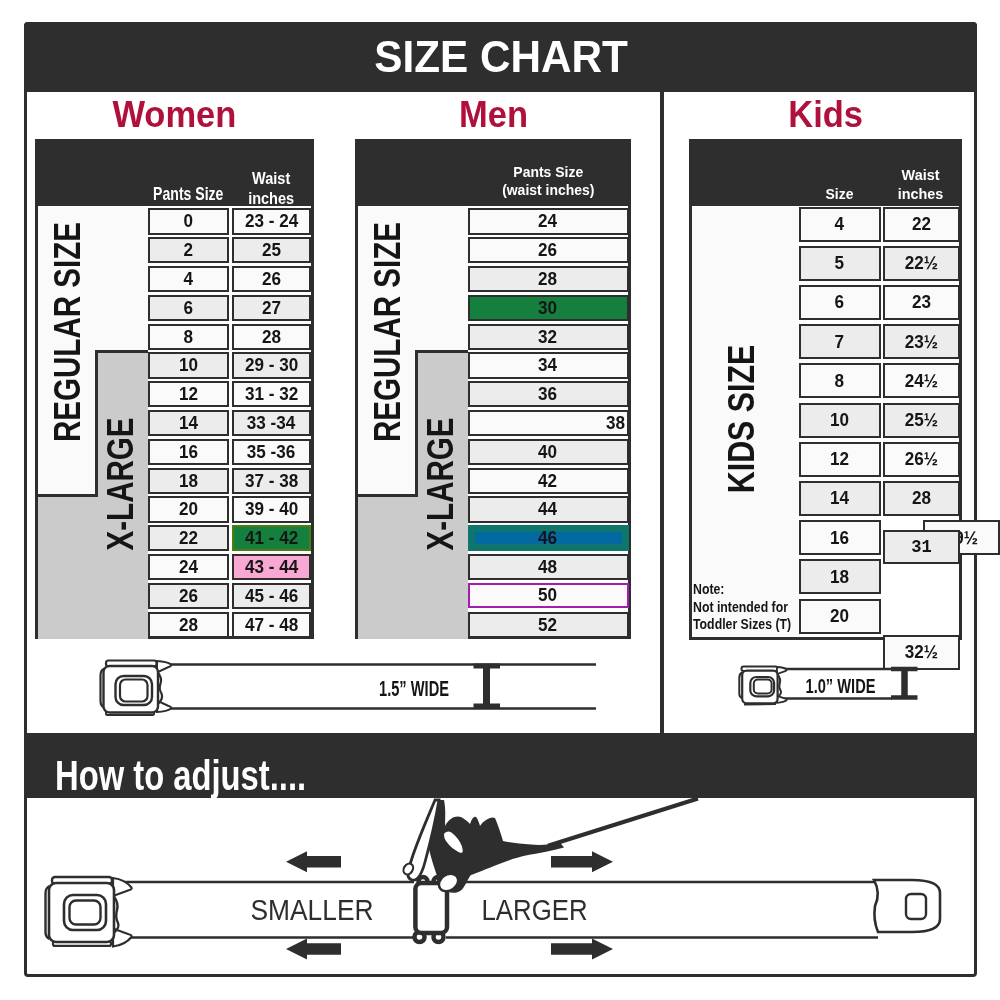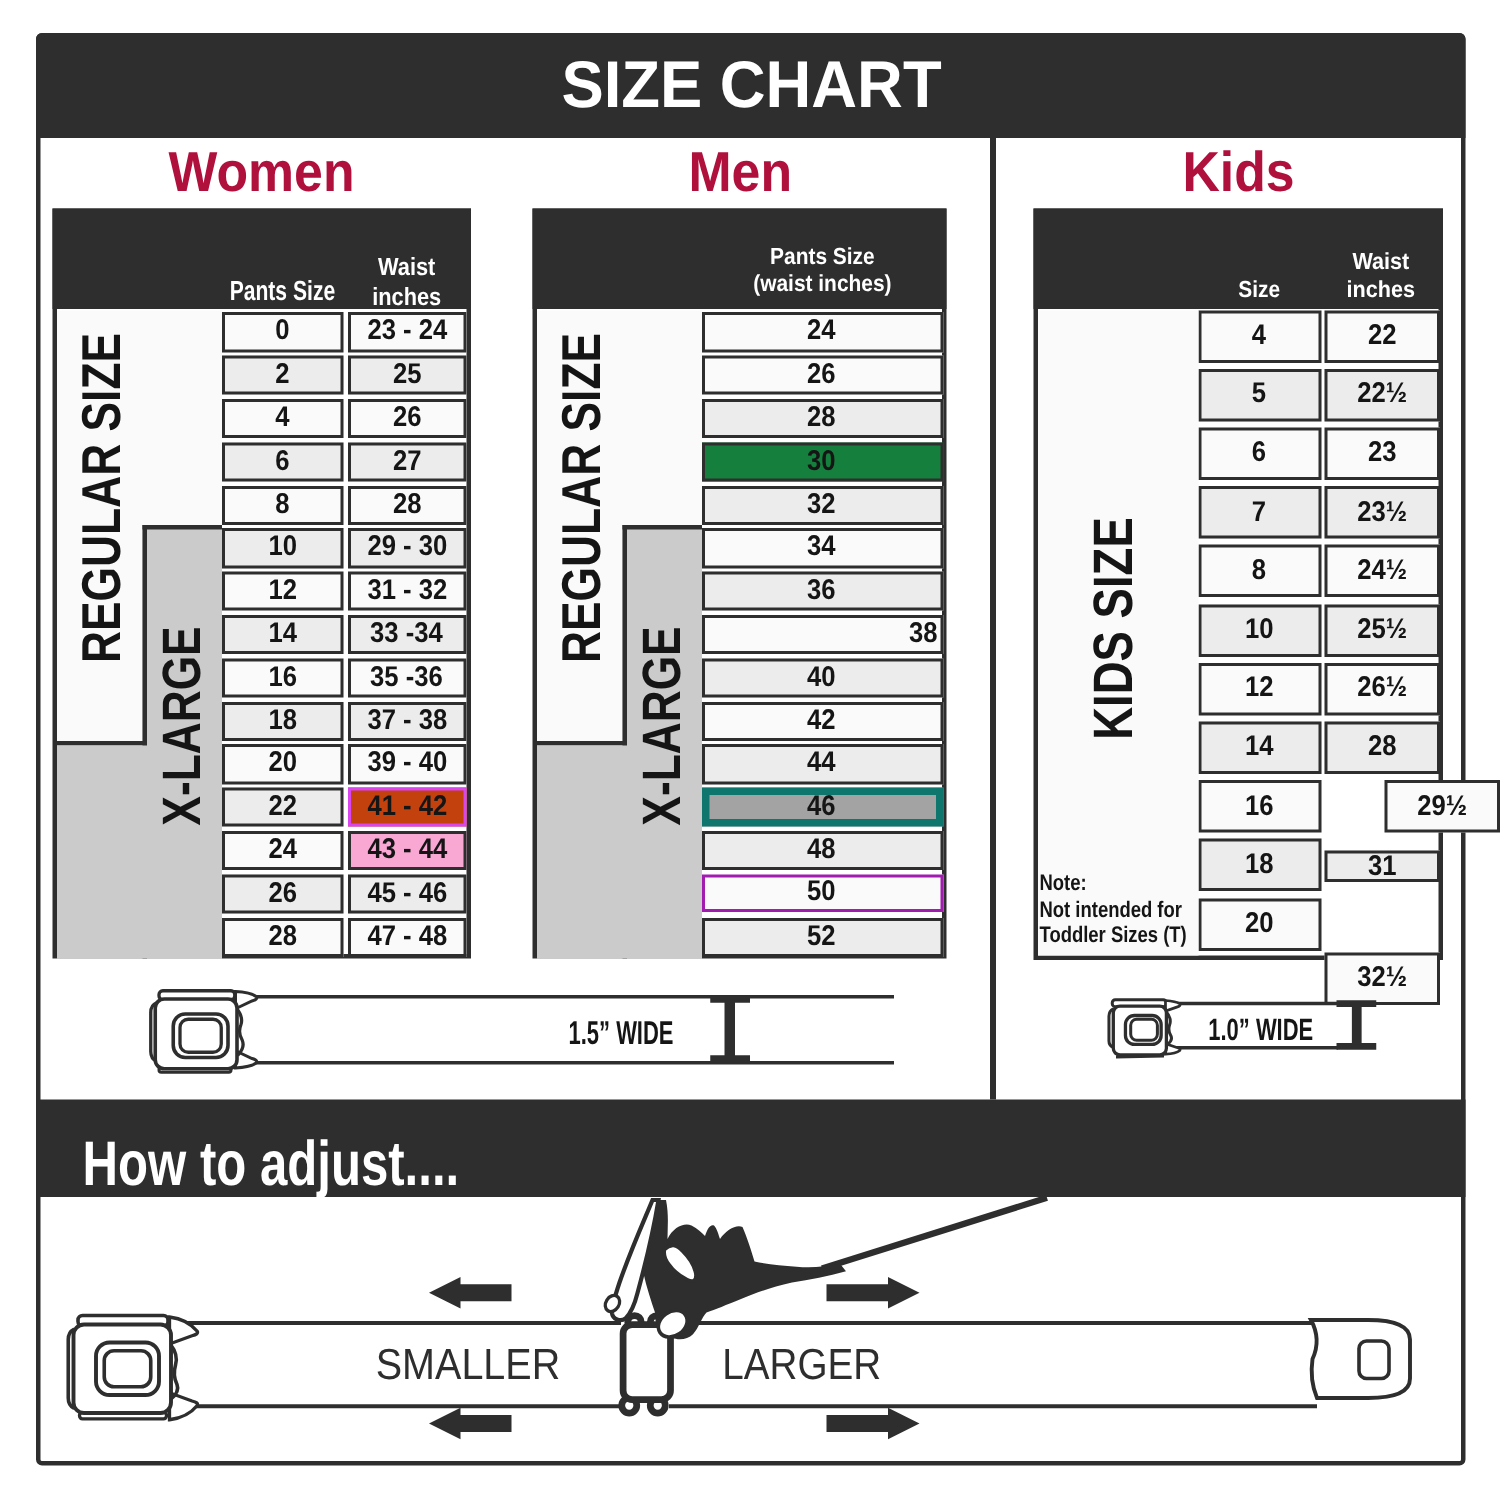--- a/index.html
+++ b/index.html
@@ -95,21 +95,21 @@
   </div>
 <div class="abs ctr" style="left:147.5px;top:496.3px;width:81.5px;height:26.3px;border:2px solid #2e2e2e;background:#fafafa;box-sizing:border-box;">
     <span style="font-size:19px;font-weight:bold;color:#151515;transform:scaleX(0.90);white-space:nowrap;">20</span>
   </div>
 <div class="abs ctr" style="left:231.5px;top:496.3px;width:79.5px;height:26.3px;border:2px solid #2e2e2e;background:#fafafa;box-sizing:border-box;">
     <span style="font-size:19px;font-weight:bold;color:#151515;transform:scaleX(0.90);white-space:nowrap;">39 - 40</span>
   </div>
 <div class="abs ctr" style="left:147.5px;top:525.1px;width:81.5px;height:26.3px;border:2px solid #2e2e2e;background:#ececec;box-sizing:border-box;">
     <span style="font-size:19px;font-weight:bold;color:#151515;transform:scaleX(0.90);white-space:nowrap;">22</span>
   </div>
-<div class="abs ctr" style="left:231.5px;top:525.1px;width:79.5px;height:26.3px;border:2px solid #d946ef;background:#c2410c;box-sizing:border-box;">
+<div class="abs ctr" style="left:231.5px;top:525.1px;width:79.5px;height:26.3px;border:2px solid #4d7c0f;background:#15803d;box-sizing:border-box;">
     <span style="font-size:19px;font-weight:bold;color:#151515;transform:scaleX(0.90);white-space:nowrap;">41 - 42</span>
   </div>
 <div class="abs ctr" style="left:147.5px;top:553.9000000000001px;width:81.5px;height:26.3px;border:2px solid #2e2e2e;background:#fafafa;box-sizing:border-box;">
     <span style="font-size:19px;font-weight:bold;color:#151515;transform:scaleX(0.90);white-space:nowrap;">24</span>
   </div>
 <div class="abs ctr" style="left:231.5px;top:553.9000000000001px;width:79.5px;height:26.3px;border:2px solid #2e2e2e;background:#f9a8d4;box-sizing:border-box;">
     <span style="font-size:19px;font-weight:bold;color:#151515;transform:scaleX(0.90);white-space:nowrap;">43 - 44</span>
   </div>
 <div class="abs ctr" style="left:147.5px;top:582.7px;width:81.5px;height:26.3px;border:2px solid #2e2e2e;background:#ececec;box-sizing:border-box;">
     <span style="font-size:19px;font-weight:bold;color:#151515;transform:scaleX(0.90);white-space:nowrap;">26</span>
@@ -162,21 +162,21 @@
   </div>
 <div class="abs ctr" style="left:467.5px;top:438.70000000000005px;width:161.0px;height:26.3px;border:2px solid #2e2e2e;background:#ececec;box-sizing:border-box;">
     <span style="font-size:19px;font-weight:bold;color:#151515;transform:scaleX(0.90);white-space:nowrap;">40</span>
   </div>
 <div class="abs ctr" style="left:467.5px;top:467.5px;width:161.0px;height:26.3px;border:2px solid #2e2e2e;background:#fafafa;box-sizing:border-box;">
     <span style="font-size:19px;font-weight:bold;color:#151515;transform:scaleX(0.90);white-space:nowrap;">42</span>
   </div>
 <div class="abs ctr" style="left:467.5px;top:496.3px;width:161.0px;height:26.3px;border:2px solid #2e2e2e;background:#ececec;box-sizing:border-box;">
     <span style="font-size:19px;font-weight:bold;color:#151515;transform:scaleX(0.90);white-space:nowrap;">44</span>
   </div>
-<div class="abs ctr" style="left:467.5px;top:525.1px;width:161.0px;height:26.3px;border:5px solid #0f766e;background:#a3a3a3;box-sizing:border-box;justify-content:center;">
+<div class="abs ctr" style="left:467.5px;top:525.1px;width:161.0px;height:26.3px;border:7px solid #0f766e;background:#0369a1;box-sizing:border-box;justify-content:center;">
     <span style="font-size:19px;font-weight:bold;color:#151515;transform:scaleX(0.90);white-space:nowrap;">46</span>
   </div>
 <div class="abs ctr" style="left:467.5px;top:553.9000000000001px;width:161.0px;height:26.3px;border:2px solid #2e2e2e;background:#ececec;box-sizing:border-box;">
     <span style="font-size:19px;font-weight:bold;color:#151515;transform:scaleX(0.90);white-space:nowrap;">48</span>
   </div>
 <div class="abs ctr" style="left:467.5px;top:582.7px;width:161.0px;height:25px;border:2px solid #a21caf;background:#fafafa;box-sizing:border-box;">
     <span style="font-size:19px;font-weight:bold;color:#151515;transform:scaleX(0.90);white-space:nowrap;">50</span>
   </div>
 <div class="abs ctr" style="left:467.5px;top:611.5px;width:161.0px;height:26.3px;border:2px solid #2e2e2e;background:#ececec;box-sizing:border-box;">
     <span style="font-size:19px;font-weight:bold;color:#151515;transform:scaleX(0.90);white-space:nowrap;">52</span>
@@ -247,21 +247,21 @@
   </div>
 <div class="abs ctr" style="left:798.5px;top:520.1px;width:82px;height:35.2px;border:2px solid #2e2e2e;background:#fafafa;box-sizing:border-box;">
     <span style="font-size:19px;font-weight:bold;color:#151515;transform:scaleX(0.90);white-space:nowrap;">16</span>
   </div>
 <div class="abs ctr" style="left:883px;top:520.1px;width:76.5px;height:35.2px;border:2px solid #2e2e2e;background:#fafafa;box-sizing:border-box;margin-left:40px;">
     <span style="font-size:19px;font-weight:bold;color:#151515;transform:scaleX(0.90);white-space:nowrap;">29½</span>
   </div>
 <div class="abs ctr" style="left:798.5px;top:559.3px;width:82px;height:35.2px;border:2px solid #2e2e2e;background:#ececec;box-sizing:border-box;">
     <span style="font-size:19px;font-weight:bold;color:#151515;transform:scaleX(0.90);white-space:nowrap;">18</span>
   </div>
-<div class="abs ctr" style="left:883px;top:567px;width:76.5px;height:21px;border:2px solid #2e2e2e;background:#ececec;box-sizing:border-box;">
+<div class="abs ctr" style="left:883px;top:530px;width:76.5px;height:34px;border:2px solid #2e2e2e;background:#ececec;box-sizing:border-box;font-family:Liberation Mono, monospace;">
     <span style="font-size:19px;font-weight:bold;color:#151515;transform:scaleX(0.90);white-space:nowrap;">31</span>
   </div>
 <div class="abs ctr" style="left:798.5px;top:598.5px;width:82px;height:35.2px;border:2px solid #2e2e2e;background:#fafafa;box-sizing:border-box;">
     <span style="font-size:19px;font-weight:bold;color:#151515;transform:scaleX(0.90);white-space:nowrap;">20</span>
   </div>
 <div class="abs ctr" style="left:883px;top:598.5px;width:76.5px;height:35.2px;border:2px solid #2e2e2e;background:#fafafa;box-sizing:border-box;margin-top:36px;">
     <span style="font-size:19px;font-weight:bold;color:#151515;transform:scaleX(0.90);white-space:nowrap;">32½</span>
   </div>
 <div class="abs" style="left:692px;top:206.5px;width:106.5px;height:430.5px;background:#fafafa;"></div>
 <div class="abs ctr" style="left:642.5px;top:319px;width:200px;height:200px;">

